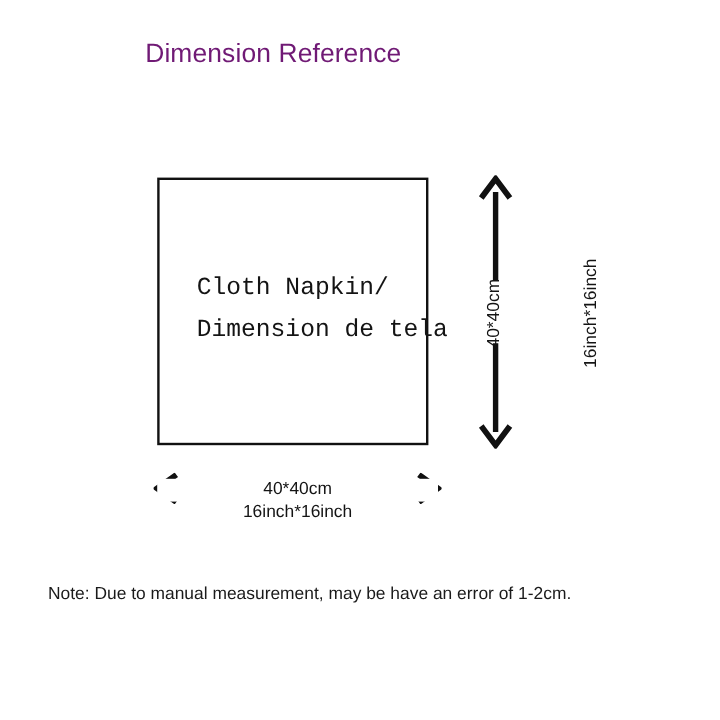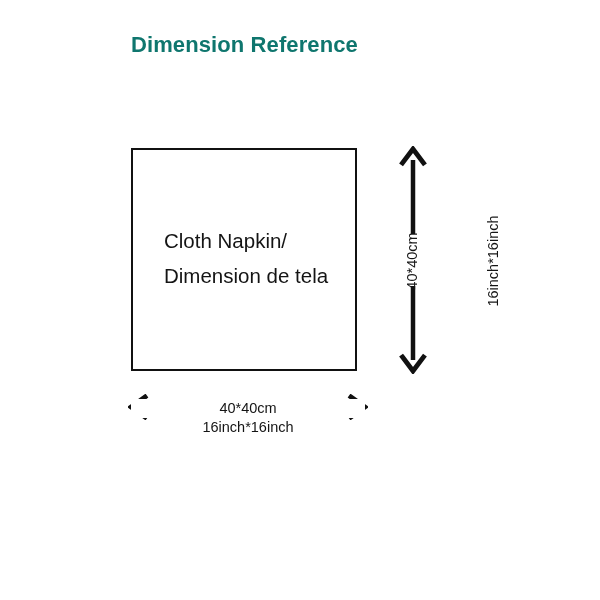--- a/index.html
+++ b/index.html
@@ -17,26 +17,26 @@
     width: 600px;
     height: 600px;
     background: #ffffff;
     overflow: hidden;
     color: #0d0d0d;
   }
 
   
   #page-title {
     position: absolute;
-    left: 131px;
+    left: 121px;
     top: 32px;
     font-size: 22px;
-    font-weight: bold;
+    font-weight: normal;
     letter-spacing: 0.1px;
-    color: #0f766e;
+    color: #701a75;
     white-space: nowrap;
   }
 
   
   #product-box {
     position: absolute;
     left: 131px;
     top: 148px;
     width: 226px;
     height: 223px;
@@ -45,20 +45,21 @@
     background: #ffffff;
   }
   #product-box-label {
     position: absolute;
     left: 31px;
     top: 73px;
     font-size: 20.5px;
     line-height: 35px;
     color: #141414;
     white-space: nowrap;
+    font-family: Liberation Mono, monospace;
   }
   #product-box-label .line { display: block; }
 
   
   #vertical-arrow {
     position: absolute;
     left: 397px;
     top: 146px;
     width: 32px;
     height: 228px;
@@ -178,14 +179,15 @@
       <polyline points="223,3 237,13 223,23" fill="none" stroke="#111111" stroke-width="4.8" stroke-linecap="square" stroke-linejoin="miter"></polyline>
     </svg>
   </div>
 
   <div id="horizontal-label-cm">
     <span>40*40cm</span>
   </div>
 
   <div id="horizontal-label-inch">16inch*16inch</div>
 
+  <div id="footer-note">Note: Due to manual measurement, may be have an error of 1-2cm.</div>
 
 </div>
 
 </body></html>

